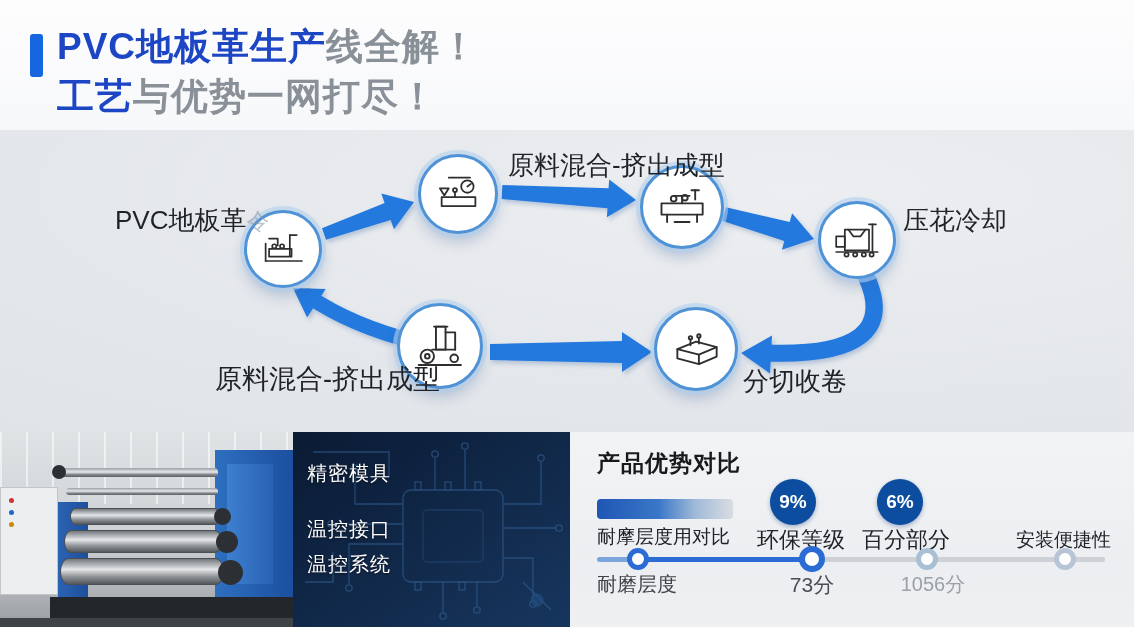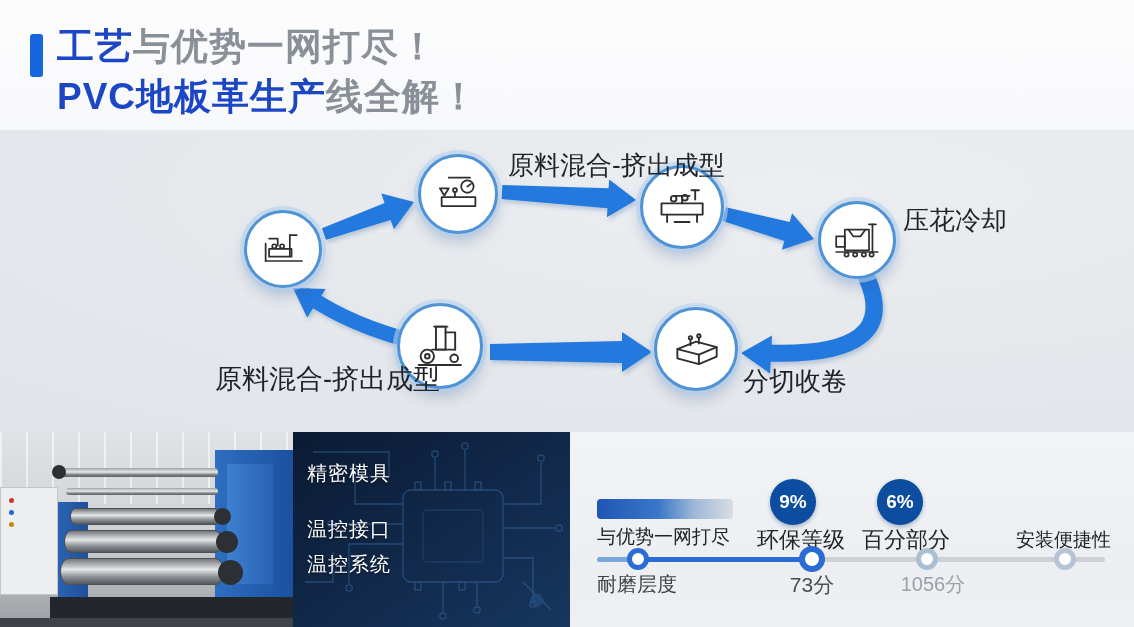--- a/index.html
+++ b/index.html
@@ -80,22 +80,22 @@
   .icon-stroke{stroke:#2e2e2e;fill:none;stroke-width:2;stroke-linecap:round;stroke-linejoin:round;}
 </style>
 </head>
 <body>
 
 <div class="stage">
 
   <div class="top-band">
     <div class="accent-bar"></div>
     <div class="title">
+      <div><span class="t-blue">PVC地板革生产</span><span class="t-gray">线全解！</span></div>
       <div><span class="t-blue">工艺</span><span class="t-gray">与优势一网打尽！</span></div>
-      <div><span class="t-blue">PVC地板革生产</span><span class="t-gray">线全解！</span></div>
     </div>
   </div>
 
   <div class="diagram">
     <svg class="arrow-svg" id="arrowSvg" viewBox="0 0 1134 302">
       <path d="M866,146 Q904,228 766,223" stroke="#2379dd" stroke-width="17" fill="none" stroke-linecap="round"></path>
       <polygon points="741,223 772,205.5 770,243.5" fill="#2379dd"></polygon>
       <path d="M416,212 Q352,196 308,166" stroke="#2379dd" stroke-width="15" fill="none" stroke-linecap="round"></path>
       <polygon points="293,158 325.7,159.1 307.1,187.5" fill="#2379dd"></polygon>
     <polygon points="326.0,109.7 390.6,89.9 394.0,99.3 414.0,72.0 381.3,63.5 384.6,72.9 322.0,98.3" fill="#2379dd"></polygon>
@@ -184,20 +184,21 @@
         <path d="M10 30 v10 L33 46 L52 38 v-10"></path>
             <path d="M33 36 v10"></path>
         <path d="M24 26 v-6"></path>
             <path d="M33 24 v-6"></path>
             <circle cx="24" cy="18" r="1.8"></circle>
             <circle cx="33" cy="16" r="1.8"></circle>
       </g>
         </svg>
     </div>
 
+    <div class="flow-label" style="left:115px;top:73px;"><span>PVC地板革</span><span class="ghost">令</span></div>
     <div class="flow-label" style="left:508px;top:18px;">原料混合-挤出成型</div>
     <div class="flow-label" style="left:743px;top:234px;">分切收卷</div>
     <div class="flow-label" style="left:903px;top:73px;">压花冷却</div>
     <div class="flow-label" style="left:215px;top:231px;font-size:27px;">原料混合-挤出成型</div>
   </div>
 
   <div class="bottom">
 
     <div class="photo-panel">
       <div class="wall-ribs"></div>
@@ -265,23 +266,24 @@
           <rect x="122" y="150" width="6" height="8"></rect>
             <rect x="166" y="150" width="6" height="8"></rect>
         </g>
       </svg>
       <div class="feature feat-1">精密模具</div>
       <div class="feature feat-2">温控接口</div>
       <div class="feature feat-3">温控系统</div>
     </div>
 
     <div class="adv-panel">
+      <div class="adv-title">产品优势对比</div>
 
       <div class="grad-bar"></div>
-      <div class="bar-label">与优势一网打尽</div>
+      <div class="bar-label">耐摩层度用对比</div>
 
       <div class="badge badge-1">9%</div>
       <div class="badge-label bl-1">环保等级</div>
 
       <div class="badge badge-2">6%</div>
       <div class="badge-label bl-2">百分部分</div>
 
       <div class="right-label">安装便捷性</div>
 
       <div class="tl-seg tl-a"></div>

